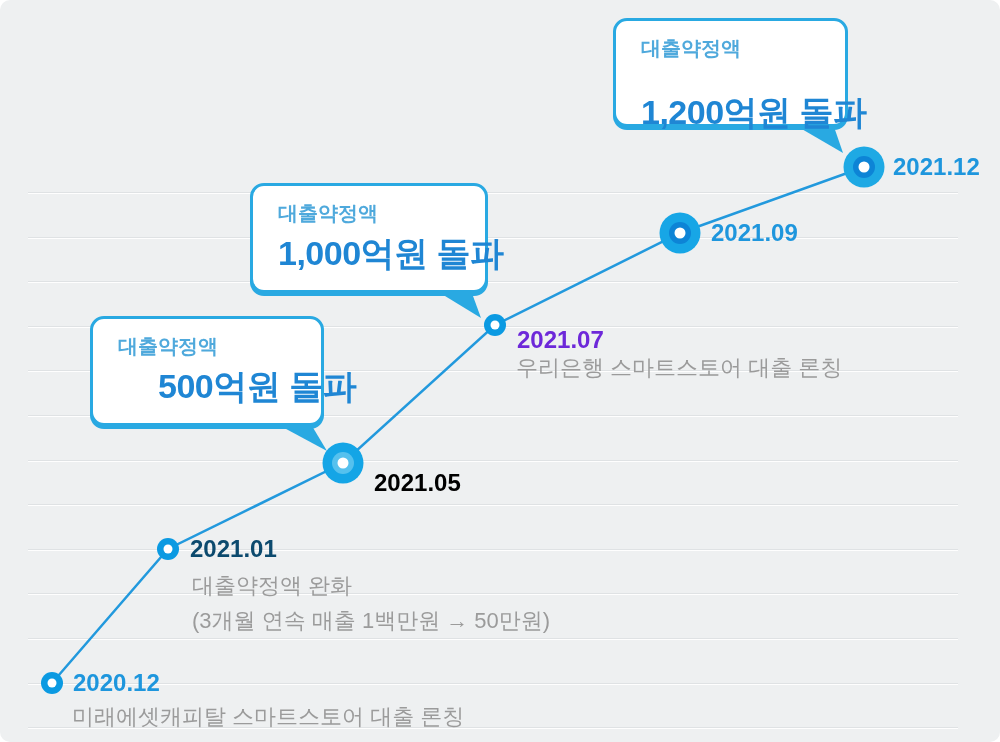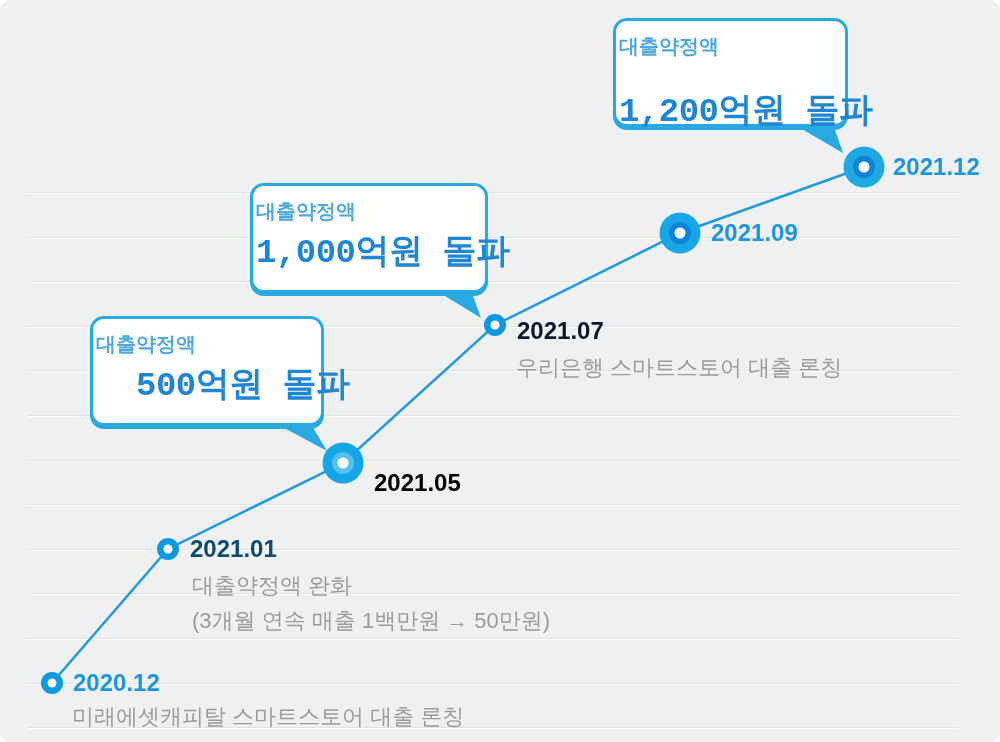--- a/index.html
+++ b/index.html
@@ -27,22 +27,21 @@
     position:absolute;
     font-size:22px;line-height:35px;
     white-space:nowrap;
   }
   .callout{
     position:absolute;
     background:#ffffff;
     border:3px solid;
     border-radius:14px;
     box-sizing:border-box;
-    padding:15px 14px 10px 3px;
-    font-family:Liberation Mono, monospace;
+    padding:15px 14px 10px 25px;
   }
   .callout-title{
     font-size:20px;font-weight:600;line-height:24px;
     white-space:nowrap;
   }
   .callout-value{
     font-size:34px;font-weight:700;line-height:40px;
     letter-spacing:-0.5px;margin-top:8px;
     white-space:nowrap;
   }
@@ -93,21 +92,21 @@
       </g>
       <g>
         <circle cx="864" cy="167" r="20.5" fill="#1ea9e4"></circle>
         <circle cx="864" cy="167" r="11" fill="#0d84d6"></circle>
         <circle cx="864" cy="167" r="5.5" fill="#ffffff"></circle>
       </g>
     </svg>
     <div class="date-label" style="left: 73px; top: 683px; color: rgb(30, 150, 221);">2020.12</div>
     <div class="date-label" style="left: 190px; top: 549px; color: #0c4a6e;">2021.01</div>
     <div class="date-label" style="left: 374px; top: 463px; color: #000000; margin-top: 20px;">2021.05</div>
-    <div class="date-label" style="left: 517px; top: 331px; color: #0f172a;">2021.07</div>
+    <div class="date-label" style="left: 517px; top: 340px; color: #6d28d9;">2021.07</div>
     <div class="date-label" style="left: 711px; top: 233px; color: rgb(30, 150, 221);">2021.09</div>
     <div class="date-label" style="left: 893px; top: 167px; color: rgb(30, 150, 221);">2021.12</div>
     <div class="event-text" style="left: 72px; top: 699px; color: rgb(155, 155, 155); text-align: right;">
       <div>미래에셋캐피탈 스마트스토어 대출 론칭</div>
     </div>
     <div class="event-text" style="left: 192px; top: 568px; color: rgb(155, 155, 155);">
       <div>대출약정액 완화</div>
       <div>(3개월 연속 매출 1백만원 → 50만원)</div>
     </div>
     <div class="event-text" style="left: 516px; top: 350px; color: rgb(155, 155, 155);">

